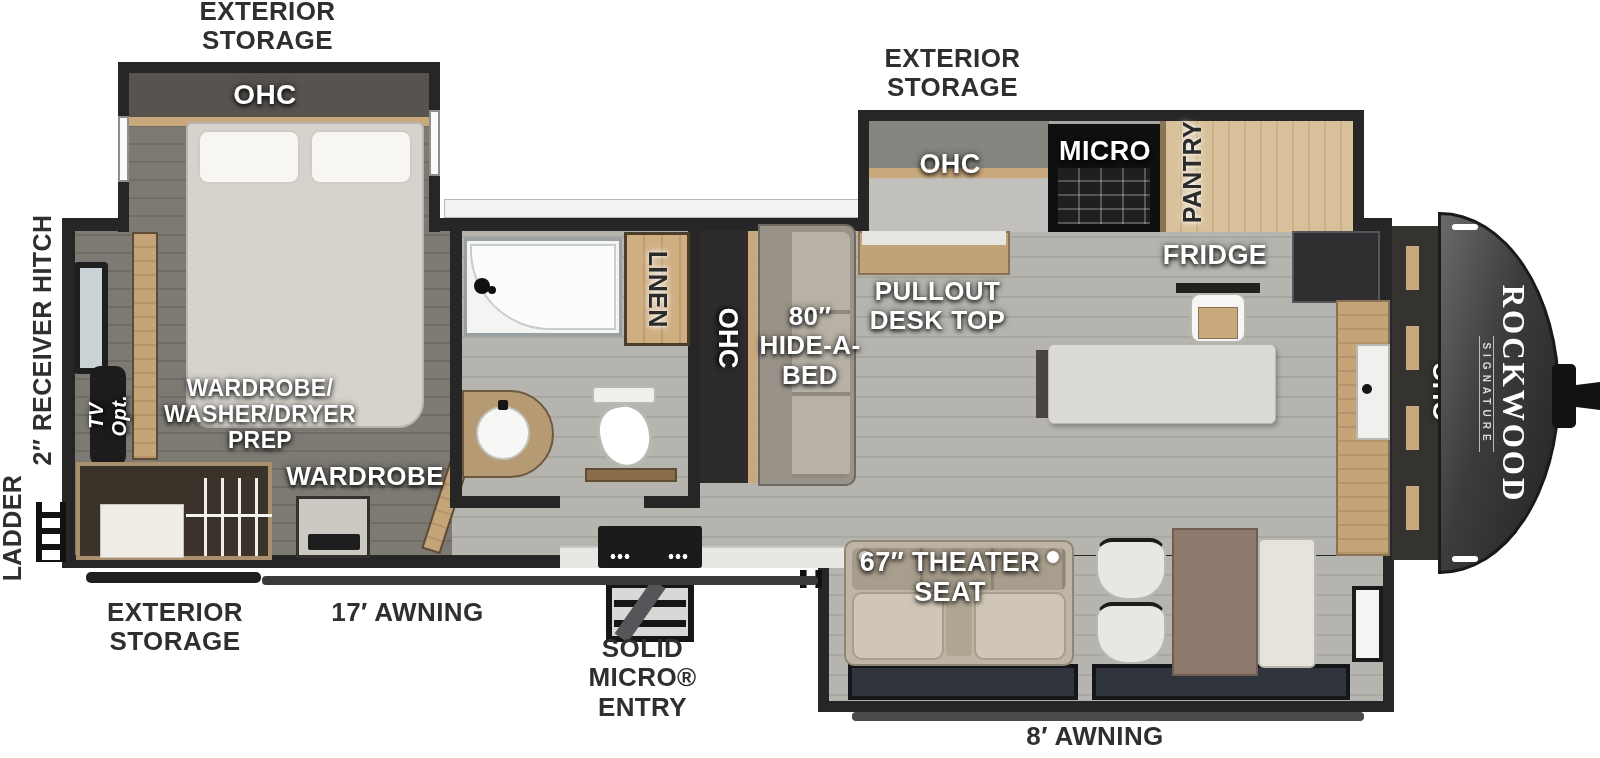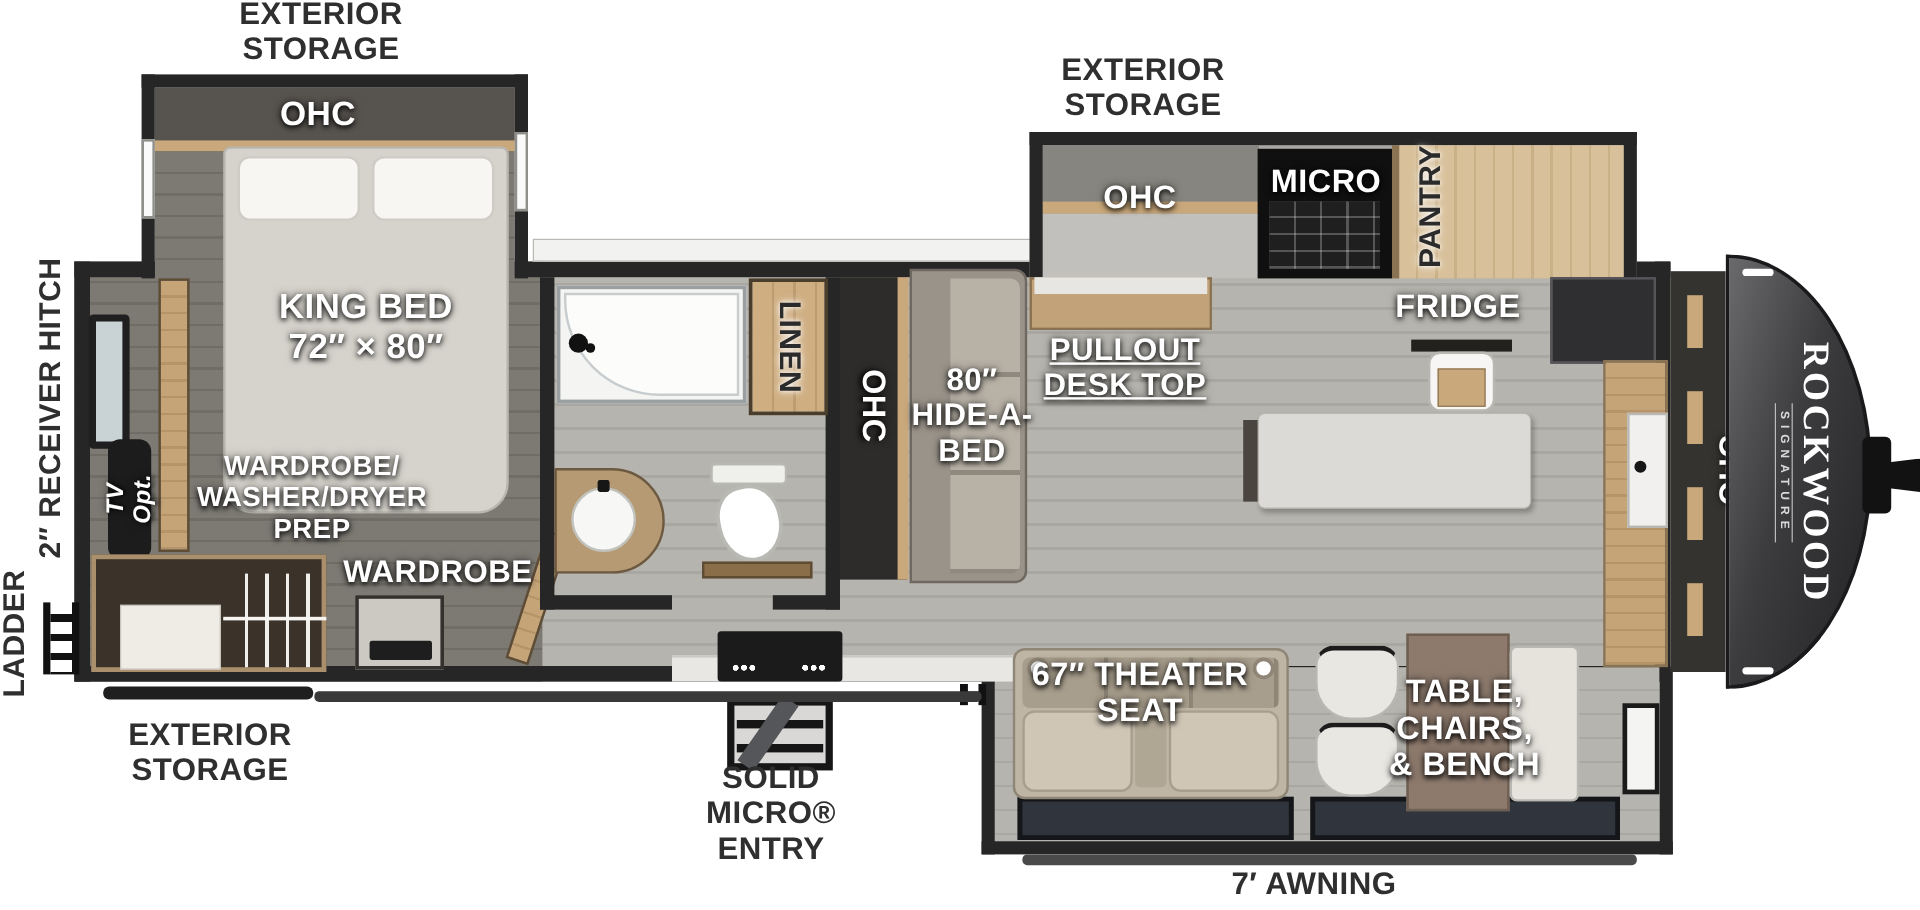--- a/index.html
+++ b/index.html
@@ -162,48 +162,44 @@
   <div class="abs" style="left:1044px;top:548px;width:18px;height:18px;background:#fff;border:3px solid #8f8677;border-radius:50%;"></div>
 
   <div class="abs" style="left:1096px;top:538px;width:70px;height:62px;background:#e9e7e2;border:2px solid #b9b7b2;border-radius:16px 16px 30px 30px;border-top:4px solid #1c1c1c;"></div>
   <div class="abs" style="left:1096px;top:602px;width:70px;height:62px;background:#e9e7e2;border:2px solid #b9b7b2;border-radius:16px 16px 30px 30px;border-top:4px solid #1c1c1c;"></div>
   <div class="abs" style="left:1172px;top:528px;width:86px;height:148px;background:#8d7a6d;border:2px solid #6f5f53;"></div>
   <div class="abs" style="left:1258px;top:538px;width:58px;height:130px;background:#e6e3dd;border:2px solid #b9b7b2;border-radius:6px;"></div>
 
   <div class="abs" style="left:36px;top:502px;width:30px;height:60px;border-left:6px solid #111;border-right:6px solid #111;background:repeating-linear-gradient(180deg,transparent 0 10px,#111 10px 16px);"></div>
 
   <div class="abs lbl int" style="left:215px;top:78px;width:100px;height:34px;font-size:28px;">OHC</div>
-  <div class="abs lbl int" style="left:210px;top:238px;width:190px;height:70px;font-size:29px;">KING BED
-72″ × 80″</div>
   <div class="abs lbl int" style="left:145px;top:372px;width:230px;height:84px;font-size:23px;">WARDROBE/
 WASHER/DRYER
 PREP</div>
   <div class="abs lbl int" style="left:290px;top:462px;width:150px;height:30px;font-size:26px;">WARDROBE</div>
   <div class="abs lbl int" style="left:745px;top:298px;width:130px;height:96px;font-size:26px;">80″
 HIDE-A-
 BED</div>
-  <div class="abs lbl int" style="left:850px;top:276px;width:175px;height:60px;font-size:26px;text-decoration:underline;">PULLOUT
+  <div class="abs lbl int" style="left:850px;top:276px;width:175px;height:60px;font-size:26px;">PULLOUT
 DESK TOP</div>
   <div class="abs lbl int" style="left:900px;top:148px;width:100px;height:32px;font-size:27px;">OHC</div>
   <div class="abs lbl int" style="left:1040px;top:135px;width:130px;height:32px;font-size:27px;">MICRO</div>
   <div class="abs vrot" style="left:1132px;top:158px;width:120px;height:28px;">
     <span class="lbl onwood" style="transform:rotate(-90deg);font-size:25px;">PANTRY</span>
   </div>
   <div class="abs lbl int" style="left:1150px;top:240px;width:130px;height:30px;font-size:27px;">FRIDGE</div>
   <div class="abs lbl int" style="left:845px;top:548px;width:210px;height:58px;font-size:27px;">67″ THEATER
 SEAT</div>
-  <div class="abs lbl int" style="left:1128px;top:562px;width:185px;height:90px;font-size:27px;">TABLE,
-CHAIRS,
-&amp; BENCH</div>
 
   <div class="abs lbl ext" style="left:160px;top:0px;width:215px;height:52px;font-size:26px;">EXTERIOR
 STORAGE</div>
   <div class="abs lbl ext" style="left:845px;top:46px;width:215px;height:54px;font-size:26px;">EXTERIOR
 STORAGE</div>
   <div class="abs lbl ext" style="left:60px;top:598px;width:230px;height:58px;font-size:26px;">EXTERIOR
 STORAGE</div>
+  <div class="abs lbl ext" style="left:320px;top:598px;width:175px;height:30px;font-size:26px;">17′ AWNING</div>
   <div class="abs lbl ext" style="left:550px;top:650px;width:185px;height:56px;font-size:26px;">SOLID MICRO®
 ENTRY</div>
-  <div class="abs lbl ext" style="left:1000px;top:722px;width:190px;height:30px;font-size:26px;">7′ AWNING</div>
+  <div class="abs lbl ext" style="left:1000px;top:722px;width:190px;height:30px;font-size:26px;">8′ AWNING</div>
   <div class="abs lbl ext" style="left:-68px;top:516px;width:160px;height:24px;font-size:25px;transform:rotate(-90deg);">LADDER</div>
   <div class="abs lbl ext" style="left:-93px;top:326px;width:270px;height:28px;font-size:25px;transform:rotate(-90deg);">2″ RECEIVER HITCH</div>
 
 </div>
 
 </body></html>

